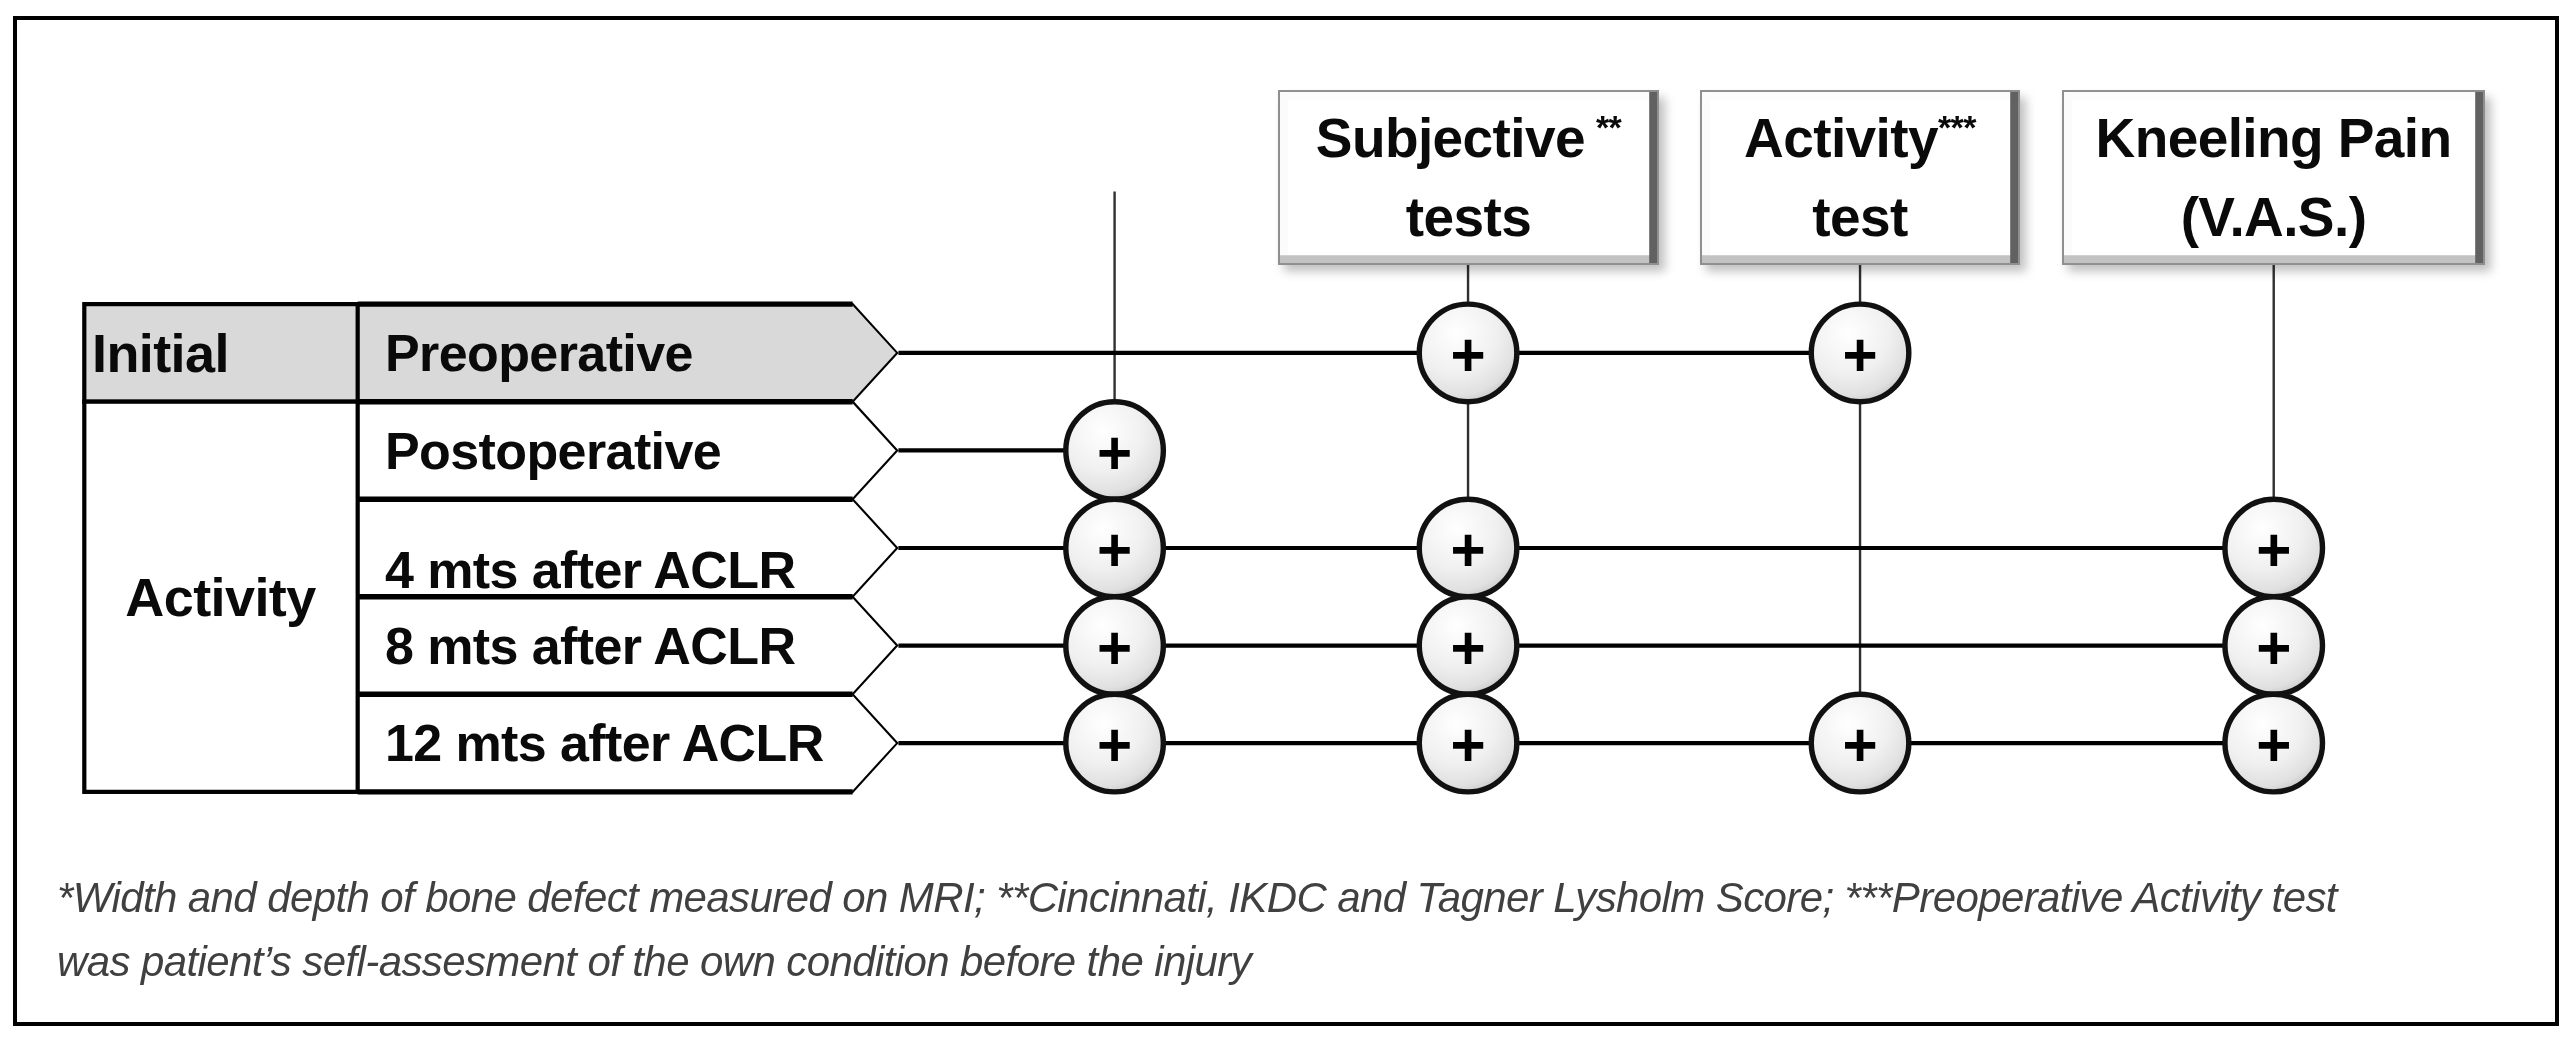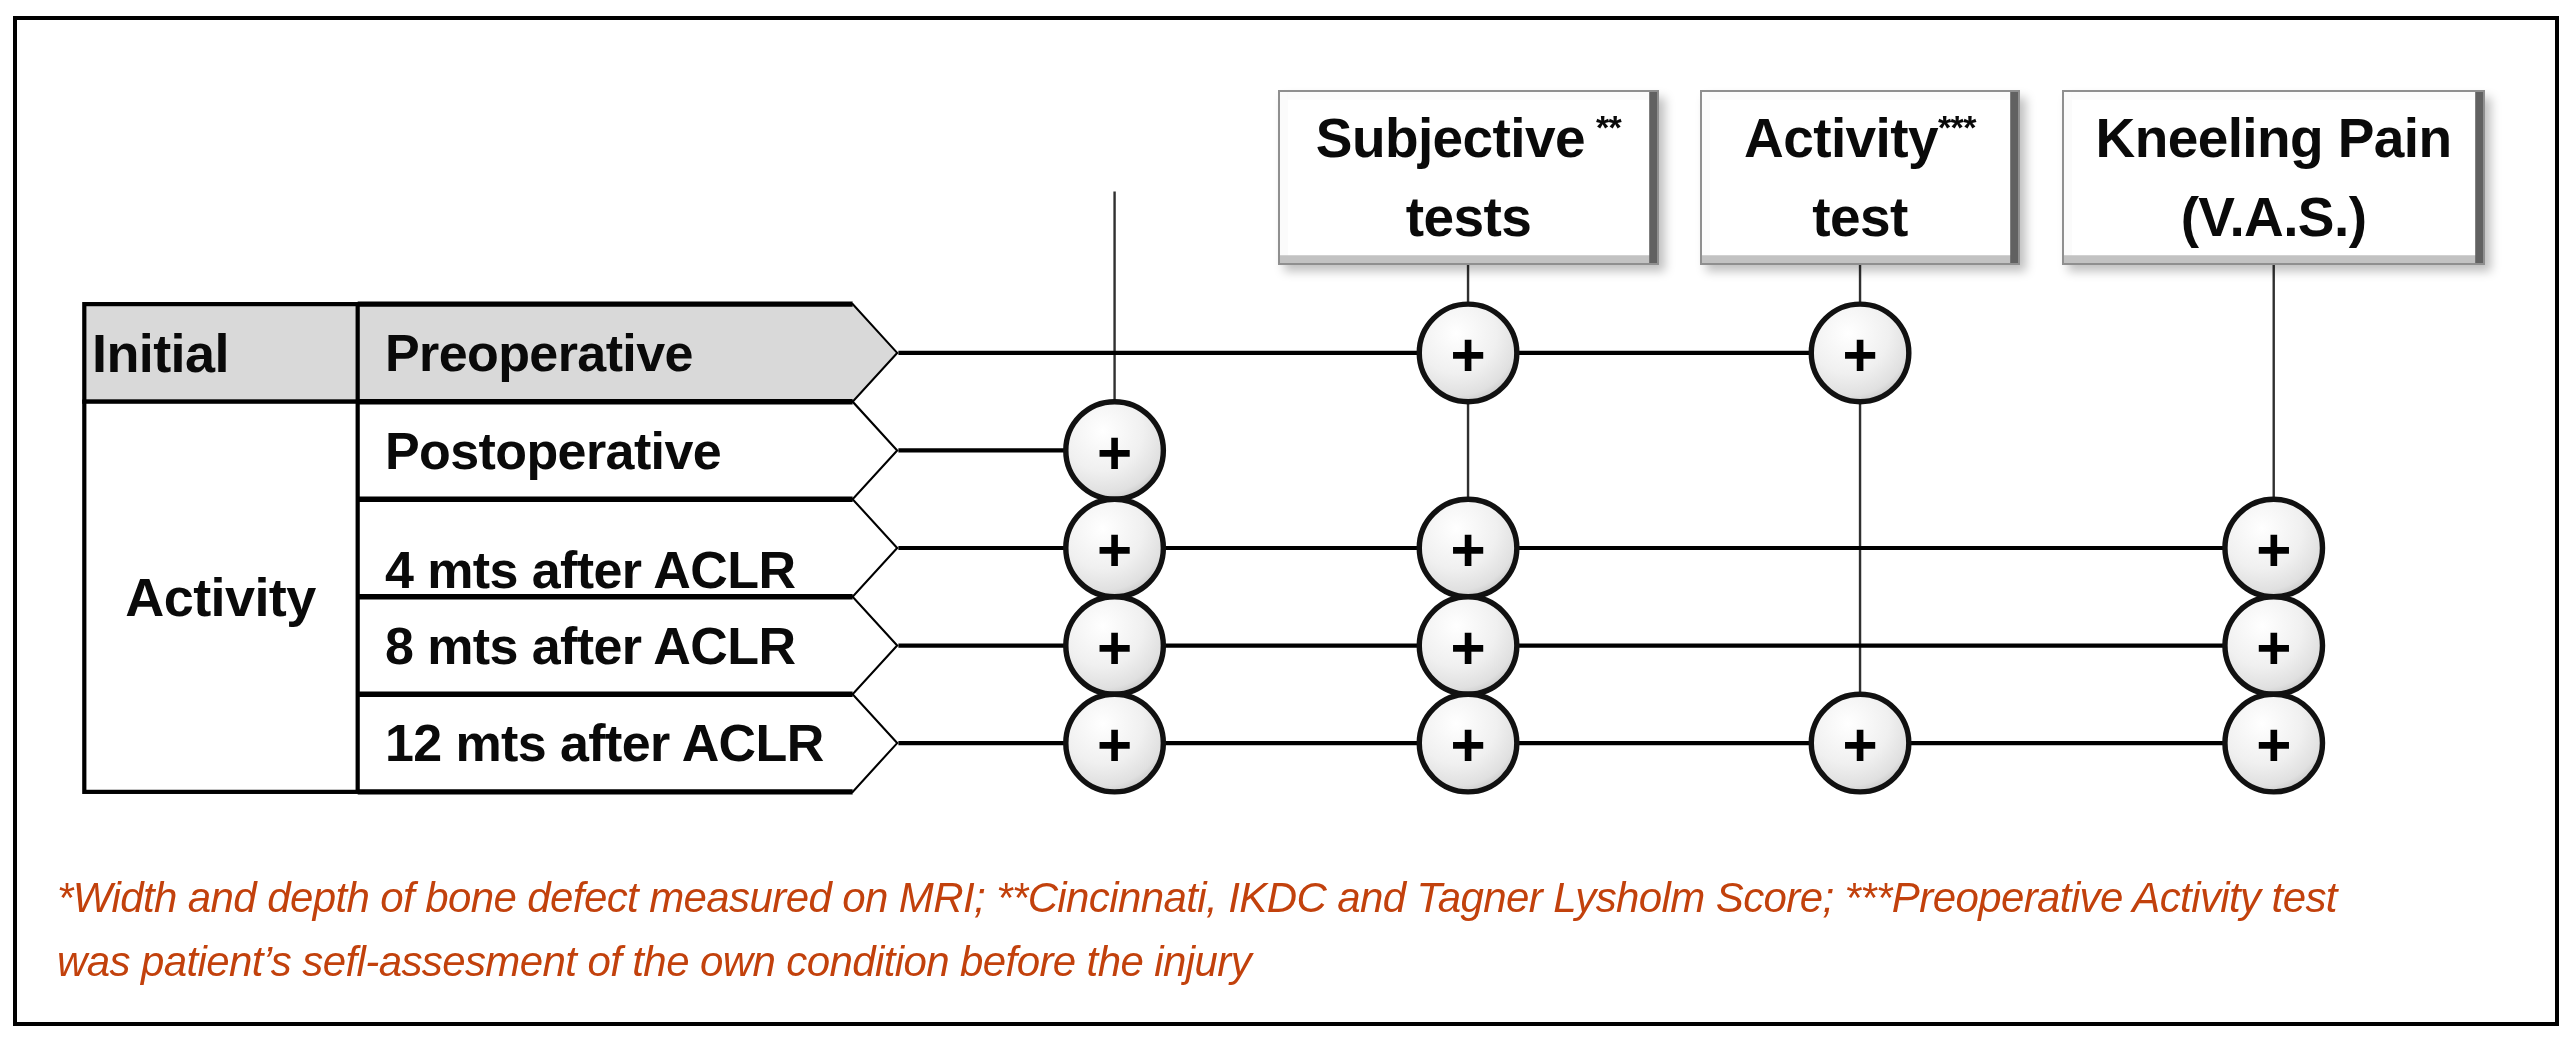--- a/index.html
+++ b/index.html
@@ -45,21 +45,21 @@
   .group-controls{left:84px;top:402px;width:273px;height:390px;font-size:54px;justify-content:center;}
   .row-label{left:385px;width:518px;height:98px;font-size:52px;}
   .row-0{top:304px;}
   .row-1{top:402px;}
   .row-2{top:521px;}
   .row-3{top:597px;}
   .row-4{top:694px;}
 
   .footnote{
     position:absolute;left:57px;top:866px;width:2481px;z-index:2;
-    font-style:italic;font-size:42px;line-height:64px;letter-spacing:-0.6px;color:#c2410c;
+    font-style:italic;font-size:42px;line-height:64px;letter-spacing:-0.6px;color:#404040;
   }
 </style>
 </head>
 <body>
 
 <div class="canvas">
   <div class="frame"></div>
 
   <svg class="shape-layer" width="2576" height="1043" viewBox="0 0 4278 1732">
     <defs>

